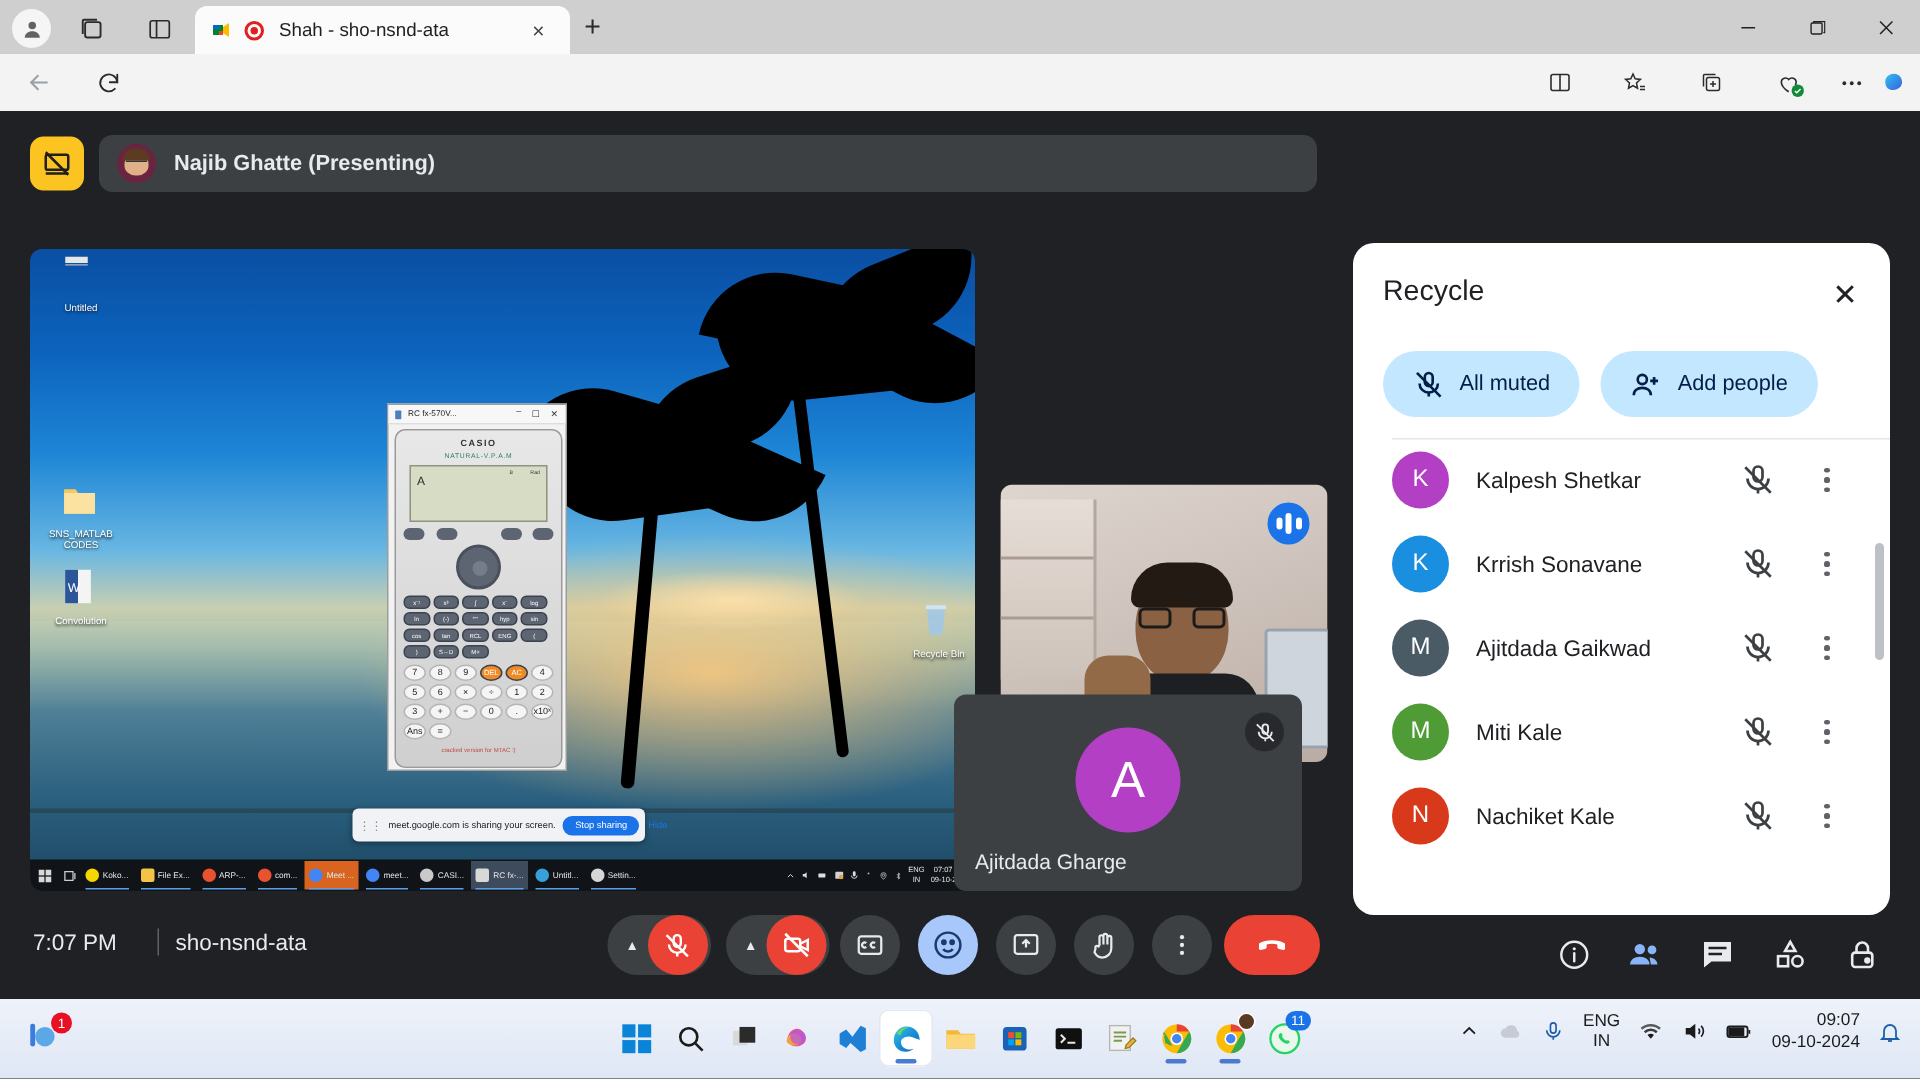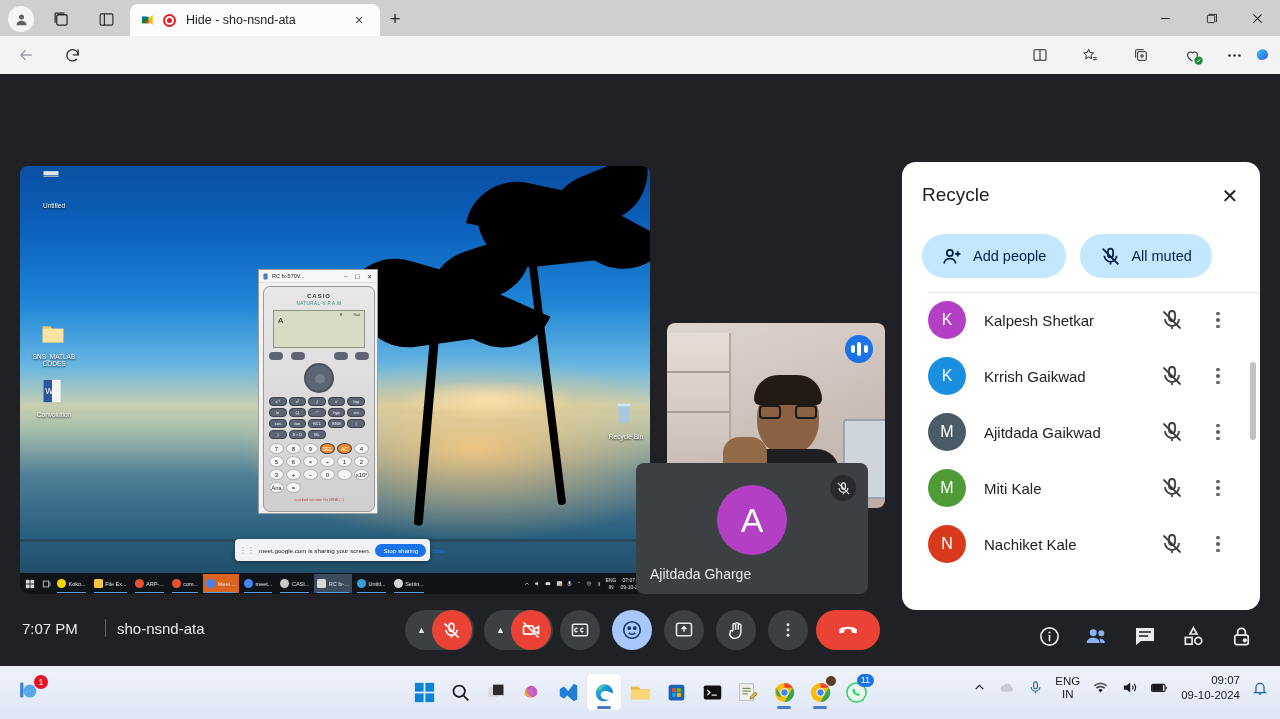--- a/index.html
+++ b/index.html
@@ -222,21 +222,21 @@
     <div class="tab">
       <span class="tab-favicon">
         <svg width="16" height="16" viewBox="0 0 24 24">
             <path d="M3 7h10v10H3z" fill="#00832d"></path>
             <path d="M13 9l6-4v14l-6-4z" fill="#ffba00"></path>
             <path d="M3 7h6v4H3z" fill="#0066da"></path>
             <path d="M9 13h4v4H9z" fill="#e94235"></path>
           </svg>
       </span>
       <span class="tab-rec"></span>
-      <span class="tab-title">Hide - sho-nsnd-ata</span>
+      <span class="tab-title">Shah - sho-nsnd-ata</span>
       <span class="tab-close">×</span>
     </div>
     <div class="newtab">+</div>
 
     <div class="wincontrols">
       <div class="wc">
           <svg width="11" height="11" viewBox="0 0 12 12" stroke="#202020" stroke-width="1">
             <path d="M1 6h10"></path>
           </svg>
         </div>
@@ -333,20 +333,37 @@
               <stop offset="1" stop-color="#3a5fe0"></stop>
             </linearGradient>
           </defs>
           <path d="M5 9c2-4 7-5 10-3 3 2 4 6 2 9-2 3-7 4-10 2-2-1.5-3-5-2-8z" fill="url(#cg)"></path>
         </svg>
     </div>
   </div>
 
   <div class="meet">
 
+    <div class="presenting-bar">
+      <div class="present-chip">
+        <svg width="20" height="20" viewBox="0 0 24 24" fill="none" stroke="#1f1f1f" stroke-width="2">
+            <rect x="3" y="5" width="18" height="12" rx="1.5"></rect>
+            <path d="M3 20h18"></path>
+            <path d="M3 3l18 18"></path>
+          </svg>
+      </div>
+      <div class="presenter-pill">
+        <span class="presenter-av">
+            <i class="face"></i>
+            <i class="hair"></i>
+            <i class="glass"></i>
+          </span>
+        <span class="presenter-name">Najib Ghatte (Presenting)</span>
+      </div>
+    </div>
 
     <div class="share-stage">
       <div class="wallpaper"></div>
       <div class="sun-glow"></div>
       <div class="sea-shimmer"></div>
       <div class="shore"></div>
 
       <div class="palm palm-trunk"></div>
       <div class="palm-frond" style="left:330px;top:96px;transform:rotate(16deg)"></div>
       <div class="palm-frond" style="left:400px;top:82px;transform:rotate(-18deg)"></div>
@@ -734,33 +751,33 @@
           </svg>
       </div>
     </div>
 
     <div class="people-panel">
       <div class="pp-title">Recycle</div>
       <div class="pp-close">✕</div>
       <div class="pp-actions">
         <div class="pp-btn">
           <svg width="21" height="21" viewBox="0 0 24 24" fill="none" stroke="#041e49" stroke-width="2">
+              <rect x="9" y="3" width="6" height="10" rx="3"></rect>
+              <path d="M5 11a7 7 0 0 0 14 0M12 18v3"></path>
+              <path d="M3 3l18 18"></path>
+            </svg>
+          <span>All muted</span>
+        </div>
+        <div class="pp-btn">
+          <svg width="21" height="21" viewBox="0 0 24 24" fill="none" stroke="#041e49" stroke-width="2">
               <circle cx="9" cy="8" r="3.5"></circle>
               <path d="M2.5 20c0-3.6 2.9-5.6 6.5-5.6s6.5 2 6.5 5.6"></path>
               <path d="M18 6v6M15 9h6"></path>
             </svg>
           <span>Add people</span>
-        </div>
-        <div class="pp-btn">
-          <svg width="21" height="21" viewBox="0 0 24 24" fill="none" stroke="#041e49" stroke-width="2">
-              <rect x="9" y="3" width="6" height="10" rx="3"></rect>
-              <path d="M5 11a7 7 0 0 0 14 0M12 18v3"></path>
-              <path d="M3 3l18 18"></path>
-            </svg>
-          <span>All muted</span>
         </div>
       </div>
       <div class="pp-divider"></div>
       <div class="pp-list" id="people-list">
           <div class="pp-row">
             <div class="pp-av" style="background: rgb(178, 63, 196);">K</div>
             <div class="pp-name">Kalpesh Shetkar</div>
             <div class="pp-mic">
               <svg width="24" height="24" viewBox="0 0 24 24" fill="none" stroke="#3c4043" stroke-width="1.8">
                 <rect x="9" y="3" width="6" height="10" rx="3"></rect>
@@ -769,21 +786,21 @@
               </svg>
             </div>
             <div class="pp-more">
               <i></i>
               <i></i>
               <i></i>
             </div>
           </div>
           <div class="pp-row">
             <div class="pp-av" style="background: rgb(26, 143, 224);">K</div>
-            <div class="pp-name">Krrish Gaikwad</div>
+            <div class="pp-name">Krrish Sonavane</div>
             <div class="pp-mic">
               <svg width="24" height="24" viewBox="0 0 24 24" fill="none" stroke="#3c4043" stroke-width="1.8">
                 <rect x="9" y="3" width="6" height="10" rx="3"></rect>
                 <path d="M5 11a7 7 0 0 0 14 0M12 18v3"></path>
                 <path d="M3.5 3.5l17 17"></path>
               </svg>
             </div>
             <div class="pp-more">
               <i></i>
               <i></i>

